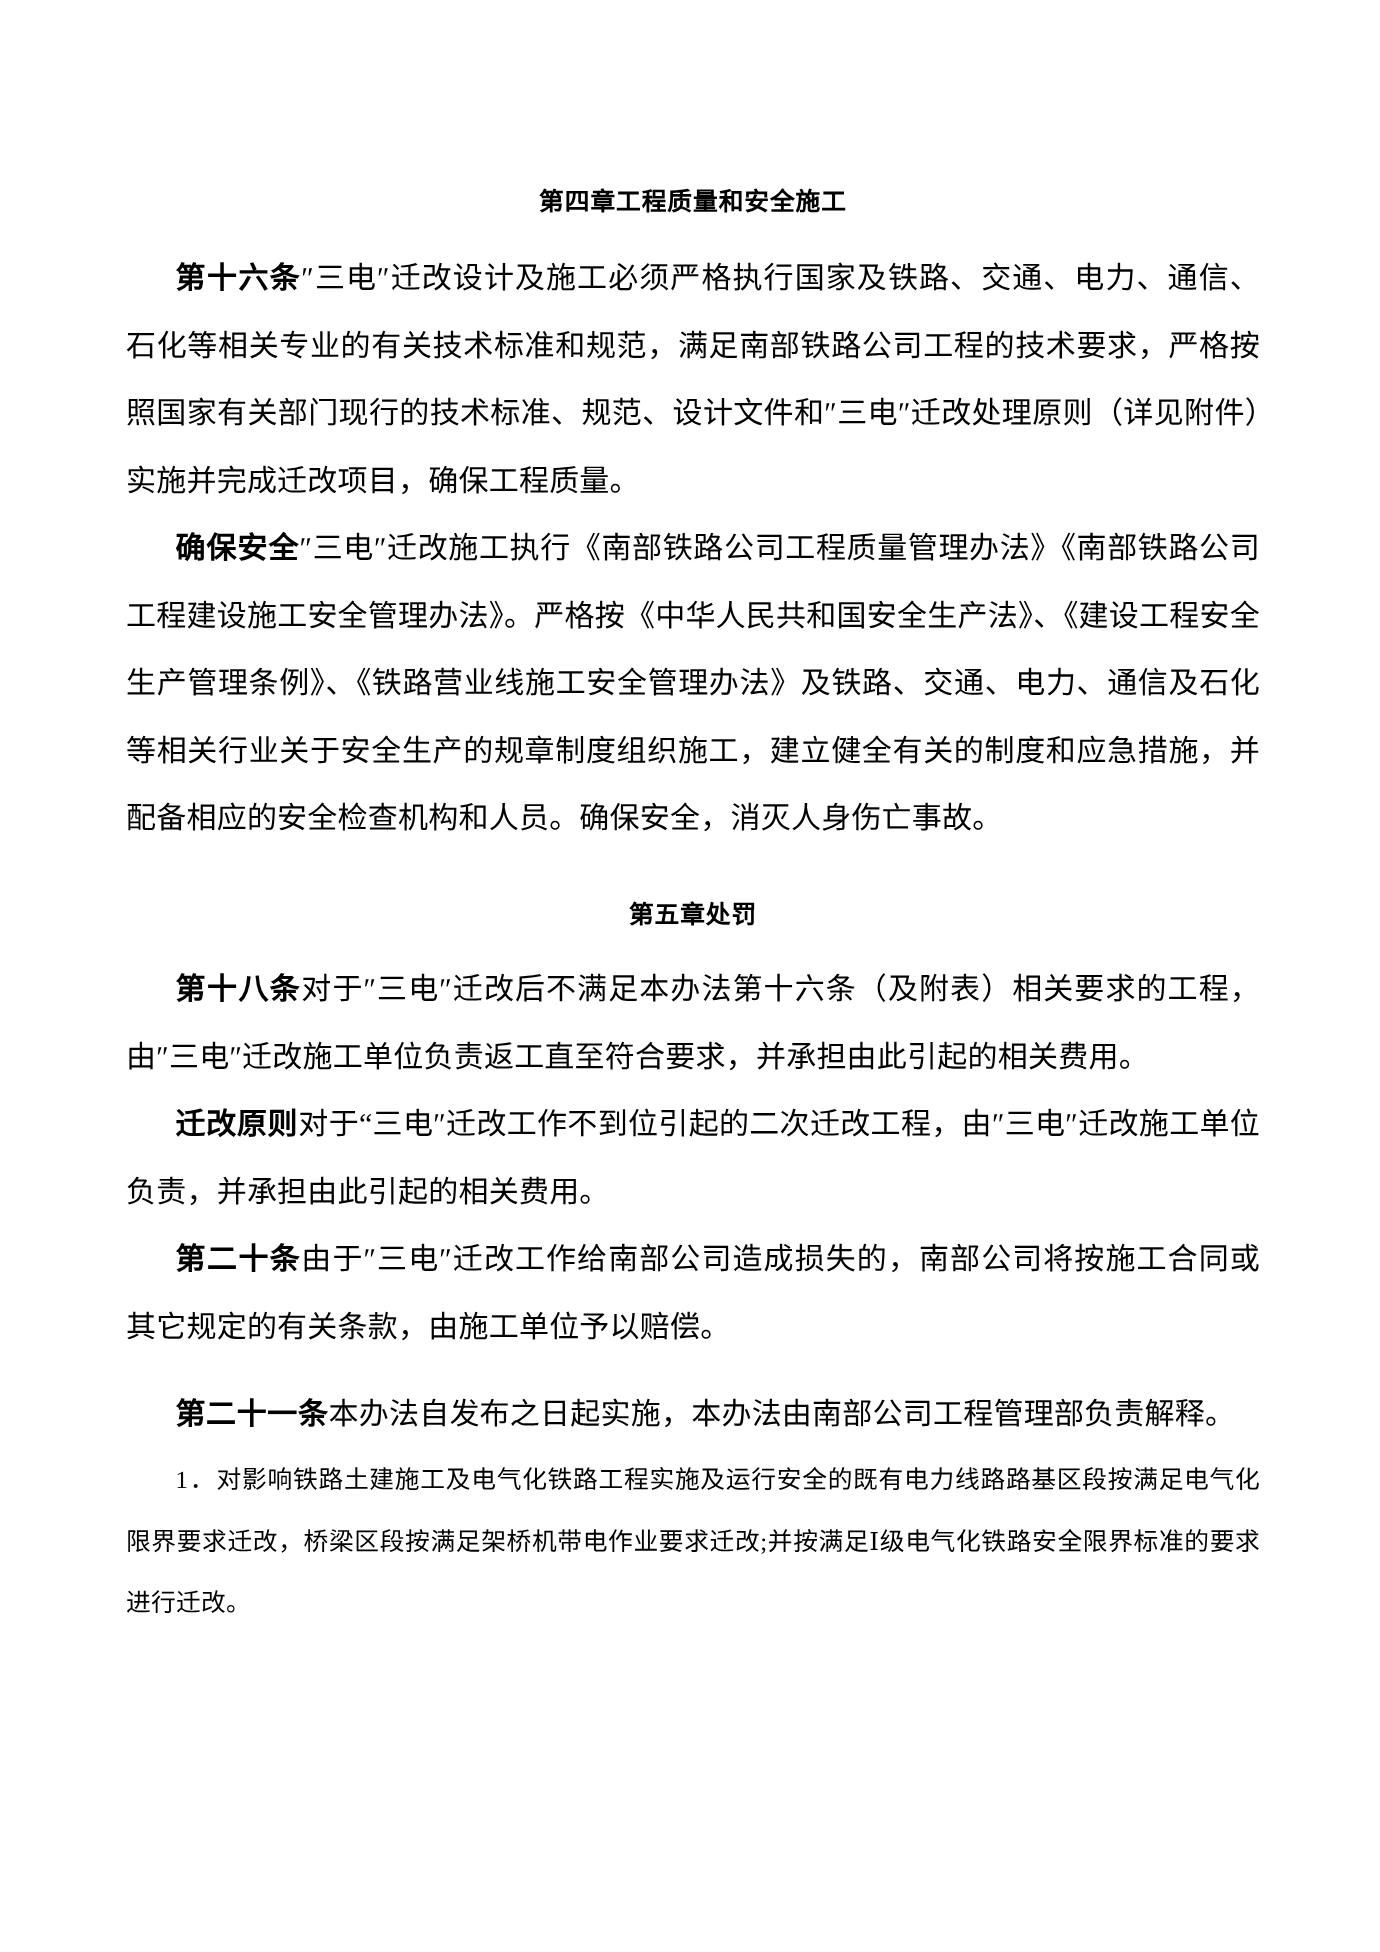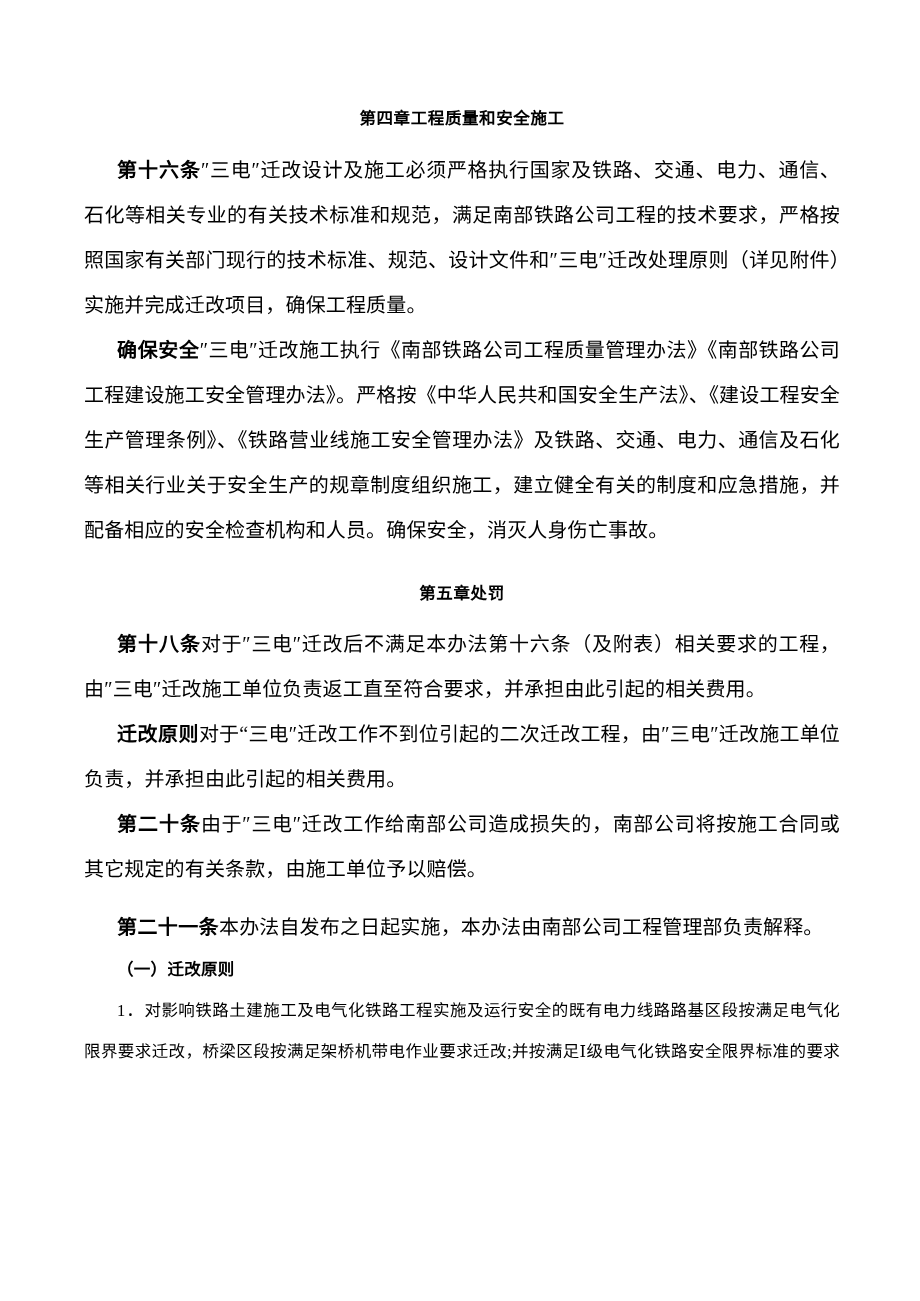--- a/index.html
+++ b/index.html
@@ -10,21 +10,21 @@
   }
   body {
     font-family: "Liberation Serif", "DejaVu Serif", serif;
     color: #000000;
     -webkit-font-smoothing: antialiased;
   }
   .page {
     position: relative;
     width: 920px;
     height: 1065px;
-    margin: 0 auto;
+    margin: 16px auto;
     background: #ffffff;
     overflow: hidden;
     box-sizing: border-box;
   }
   .content {
     position: absolute;
     left: 84px;
     top: 104px;
     width: 756px;
   }
@@ -115,19 +115,18 @@
     <p class="para after-head"><span class="article-label">第十八条</span><span>对于″三电″迁改后不满足本办法第十六条（及附表）相关要求的工程，由″三电″迁改施工单位负责返工直至符合要求，并承担由此引起的相关费用。</span></p>
 
     <p class="para tight"><span class="article-label">迁改原则</span><span>对于“三电″迁改工作不到位引起的二次迁改工程，由″三电″迁改施工单位负责，并承担由此引起的相关费用。</span></p>
 
     <p class="para tight"><span class="article-label">第二十条</span><span>由于″三电″迁改工作给南部公司造成损失的，南部公司将按施工合同或其它规定的有关条款，由施工单位予以赔偿。</span></p>
 
 
     <p class="para after-head"><span class="article-label">第二十一条</span><span>本办法自发布之日起实施，本办法由南部公司工程管理部负责解释。</span></p>
 
 
-    <p class="appendix-sub">（一）迁改原则</p>
 
     <p class="list-item"><span class="num-marker">1．</span><span>对影响铁路土建施工及电气化铁路工程实施及运行安全的既有电力线路路基区段按满足电气化限界要求迁改，桥梁区段按满足架桥机带电作业要求迁改;并按满足Ⅰ级电气化铁路安全限界标准的要求进行迁改。</span></p>
 
 
   </div>
 </div>
 
 </body></html>

